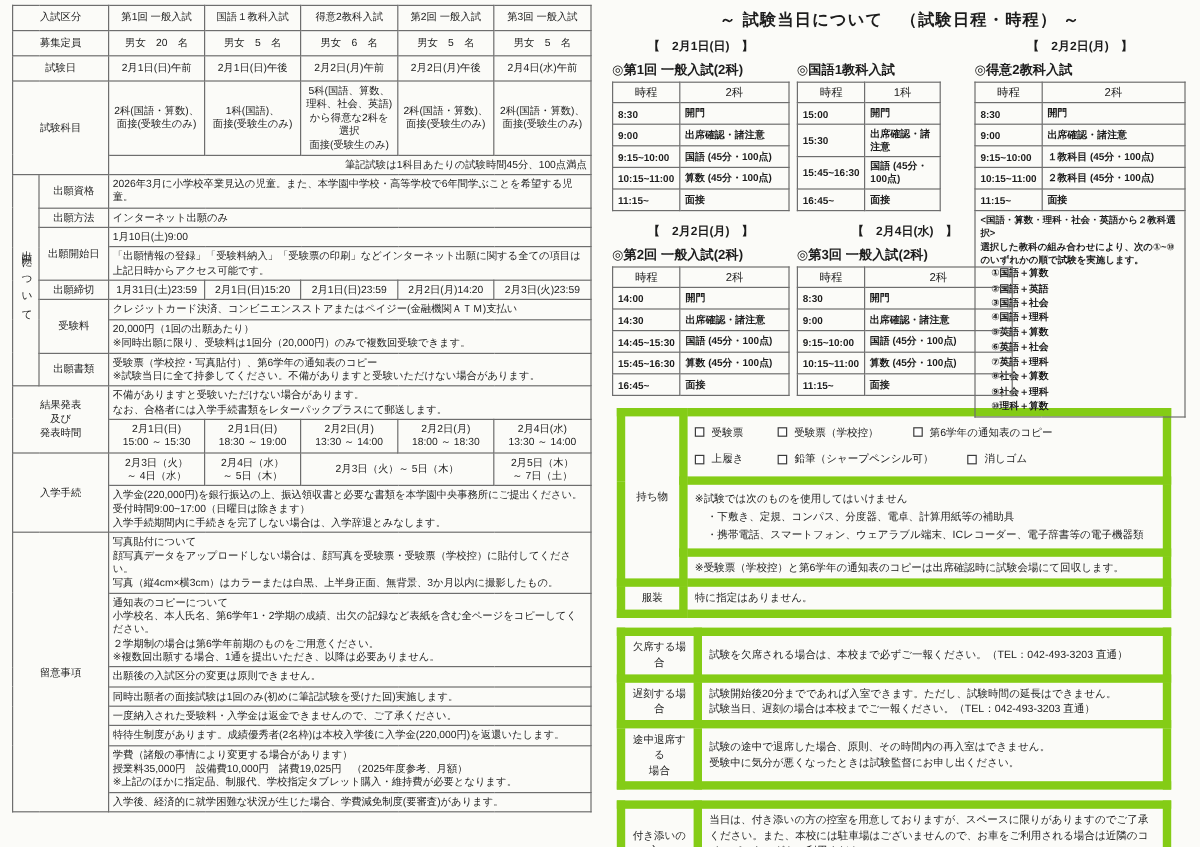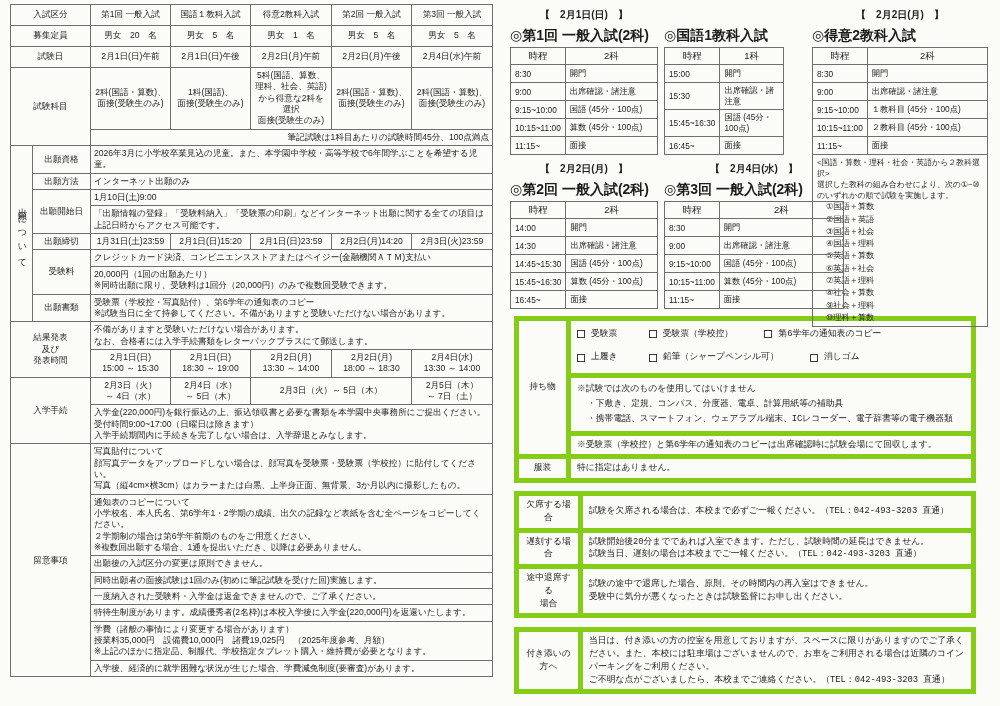--- a/index.html
+++ b/index.html
@@ -18,30 +18,30 @@
   .vert { writing-mode:vertical-rl; text-align:center; letter-spacing:4px; font-size:9px; padding:2px 0; }
   tr.h21 td { height:21px; }
   td.noterow { height:15px; padding:1px 3px;text-align:right; }
 
   
   .right { position:absolute; left:504px; top:4px; width:492px; }
   .rtitle { text-align:center; font-size:13.5px; font-weight:bold; letter-spacing:1px; margin:4px 0 2px; }
   .sched { position:relative; height:308px; }
   .sblock { position:absolute; }
   .sdate { font-size:10px; font-weight:bold; height:16px; margin-bottom:3px;text-align:center; }
-  .sname { font-size:14px; font-weight:bold; margin-bottom:2px; }
+  .sname { font-size:11px; font-weight:bold; margin-bottom:2px; }
   table.stable { border-collapse:collapse; width:100%; font-size:8.3px; }
   table.stable th { border:1px solid #6e6e6e; font-size:9.5px; font-weight:normal; text-align:center; height:17px; padding:1px 2px; }
-  table.stable td { border:1px solid #6e6e6e; padding:2px 4px; height:18px; }
+  table.stable td { border:1px solid #6e6e6e; padding:2px 4px; height:18px;font-weight:bold; }
   td.combo-cell { padding:3px 5px 4px; }
   .combo-note { font-size:7.9px; white-space:pre-line; line-height:1.4; }
   .combo-line { font-size:8.2px; padding-left:9px; line-height:1.5; }
 
   table.rtab { border-collapse:collapse; width:462px; margin-left:10px; font-size:8.8px; line-height:1.45; }
-  table.rtab td { border:5px solid #84cc16; padding:3px 6px; vertical-align:middle;font-family:Liberation Mono, monospace; }
+  table.rtab td { border:7px solid #84cc16; padding:3px 6px; vertical-align:middle; }
   td.rlbl { text-align:center; white-space:pre-line; }
   .btable { margin-top:4px; }
   .cline { margin:4px 0 8px; }
   .cline2 { margin:8px 0 4px; }
   .citem { display:inline-flex; align-items:center; margin-right:26px; }
   .cbx { display:inline-block; width:8px; height:8px; border:1px solid #3c3c3c; margin-right:6px; background:#fff; }
   .banned div { margin:2px 0; }
   .banned .ind { padding-left:10px; }
   .ctable { margin-top:8px;border-radius:31px; }
   .etable { margin-top:9px; }
@@ -68,21 +68,21 @@
         <td class="c">第1回 一般入試</td>
         <td class="c">国語１教科入試</td>
         <td class="c">得意2教科入試</td>
         <td class="c">第2回 一般入試</td>
         <td class="c">第3回 一般入試</td>
       </tr>
       <tr class="h21">
         <td class="lbl" colspan="2">募集定員</td>
         <td class="c">男女　20　名</td>
         <td class="c">男女　5　名</td>
-        <td class="c">男女　1　名</td>
+        <td class="c">男女　6　名</td>
         <td class="c">男女　5　名</td>
         <td class="c">男女　5　名</td>
       </tr>
       <tr class="h21">
         <td class="lbl" colspan="2">試験日</td>
         <td class="c">2月1日(日)午前</td>
         <td class="c">2月1日(日)午後</td>
         <td class="c">2月2日(月)午前</td>
         <td class="c">2月2日(月)午後</td>
         <td class="c">2月4日(水)午前</td>
@@ -208,20 +208,21 @@
 ※上記のほかに指定品、制服代、学校指定タブレット購入・維持費が必要となります。</td>
           </tr>
       <tr>
             <td colspan="5" class="pre">入学後、経済的に就学困難な状況が生じた場合、学費減免制度(要審査)があります。</td>
           </tr>
     </tbody>
       </table>
   </div>
 
   <div class="right">
+    <div class="rtitle">～ 試験当日について　（試験日程・時程） ～</div>
 
     <div class="sched">
 
       <div class="sblock" style="left:6px; top:4px; width:148px;">
         <div class="sdate">【　2月1日(日)　】</div>
         <div class="sname">◎第1回 一般入試(2科)</div>
         <table class="stable">
           <colgroup>
               <col style="width:47px">
               <col>

